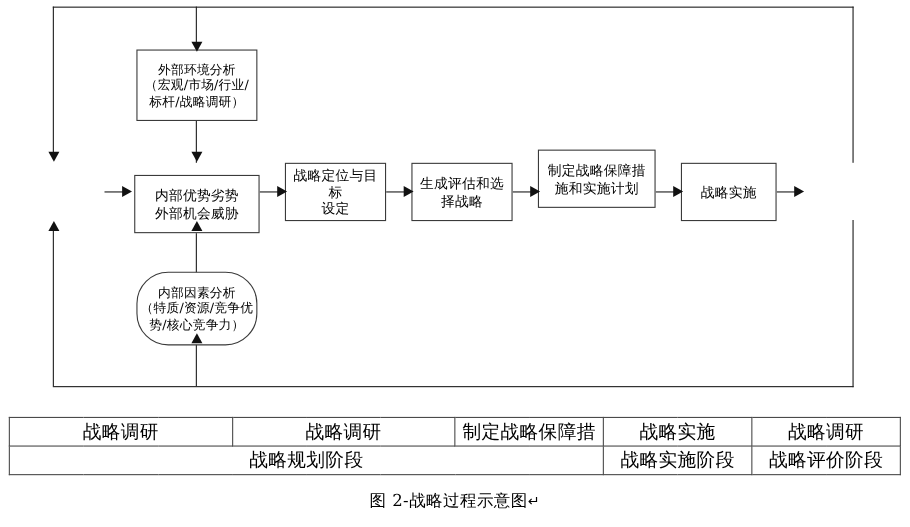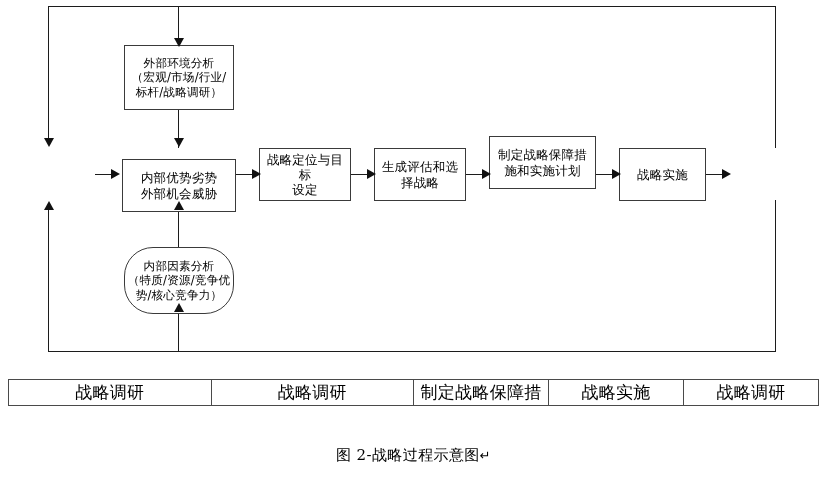--- a/index.html
+++ b/index.html
@@ -193,20 +193,25 @@
 
   <table id="phase-table">
     <tbody>
       <tr>
         <td colspan="3">战略调研</td>
         <td colspan="3">战略调研</td>
         <td colspan="2">制定战略保障措</td>
         <td colspan="2">战略实施</td>
         <td colspan="2">战略调研</td>
       </tr>
+      <tr>
+        <td colspan="8">战略规划阶段</td>
+        <td colspan="2">战略实施阶段</td>
+        <td colspan="2">战略评价阶段</td>
+      </tr>
     </tbody>
   </table>
 
   <div id="caption">
     <span>图 2-战略过程示意图</span><span class="pilcrow">↵</span>
   </div>
 
 </div>
 
 </body></html>

